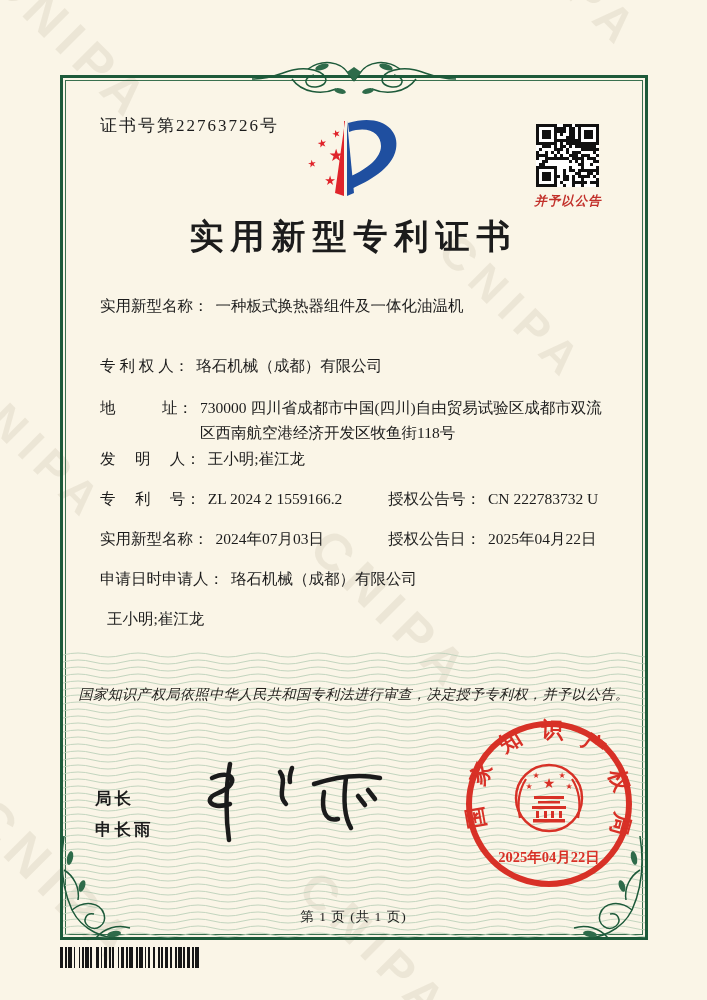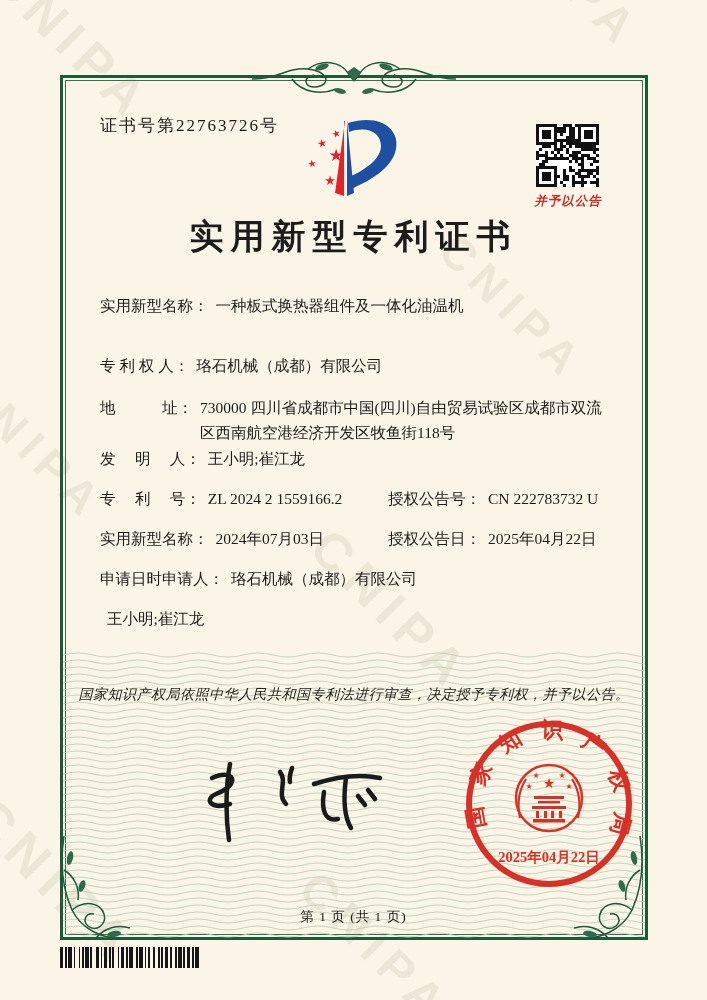--- a/index.html
+++ b/index.html
@@ -481,20 +481,24 @@
     <span class="val">珞石机械（成都）有限公司</span>
   </div>
   <div class="row" style="top:606px;">
     <span class="val">王小明;崔江龙</span>
   </div>
 
   <div class="notice">
     <div>国家知识产权局依照中华人民共和国专利法进行审查，决定授予专利权，并予以公告。</div>
   </div>
 
+  <div class="officer">
+    <div>局长</div>
+    <div>申长雨</div>
+  </div>
 
   <svg class="sig" width="200" height="100" viewBox="0 0 200 100">
     <g fill="none" stroke="#1b1b1b" stroke-width="4.5" stroke-linecap="round">
       <path d="M34,16 C29,42 30,72 33,92"></path>
       <path d="M16,30 C38,20 46,36 20,46 C8,51 14,62 34,56"></path>
       <path d="M84,24 C92,34 80,46 90,56"></path>
       <path d="M96,20 C94,26 93,30 94,34"></path>
       <path d="M118,36 C148,26 170,27 184,30"></path>
       <path d="M150,30 C147,52 149,70 155,80"></path>
       <path d="M128,44 C125,62 129,74 142,71"></path>

